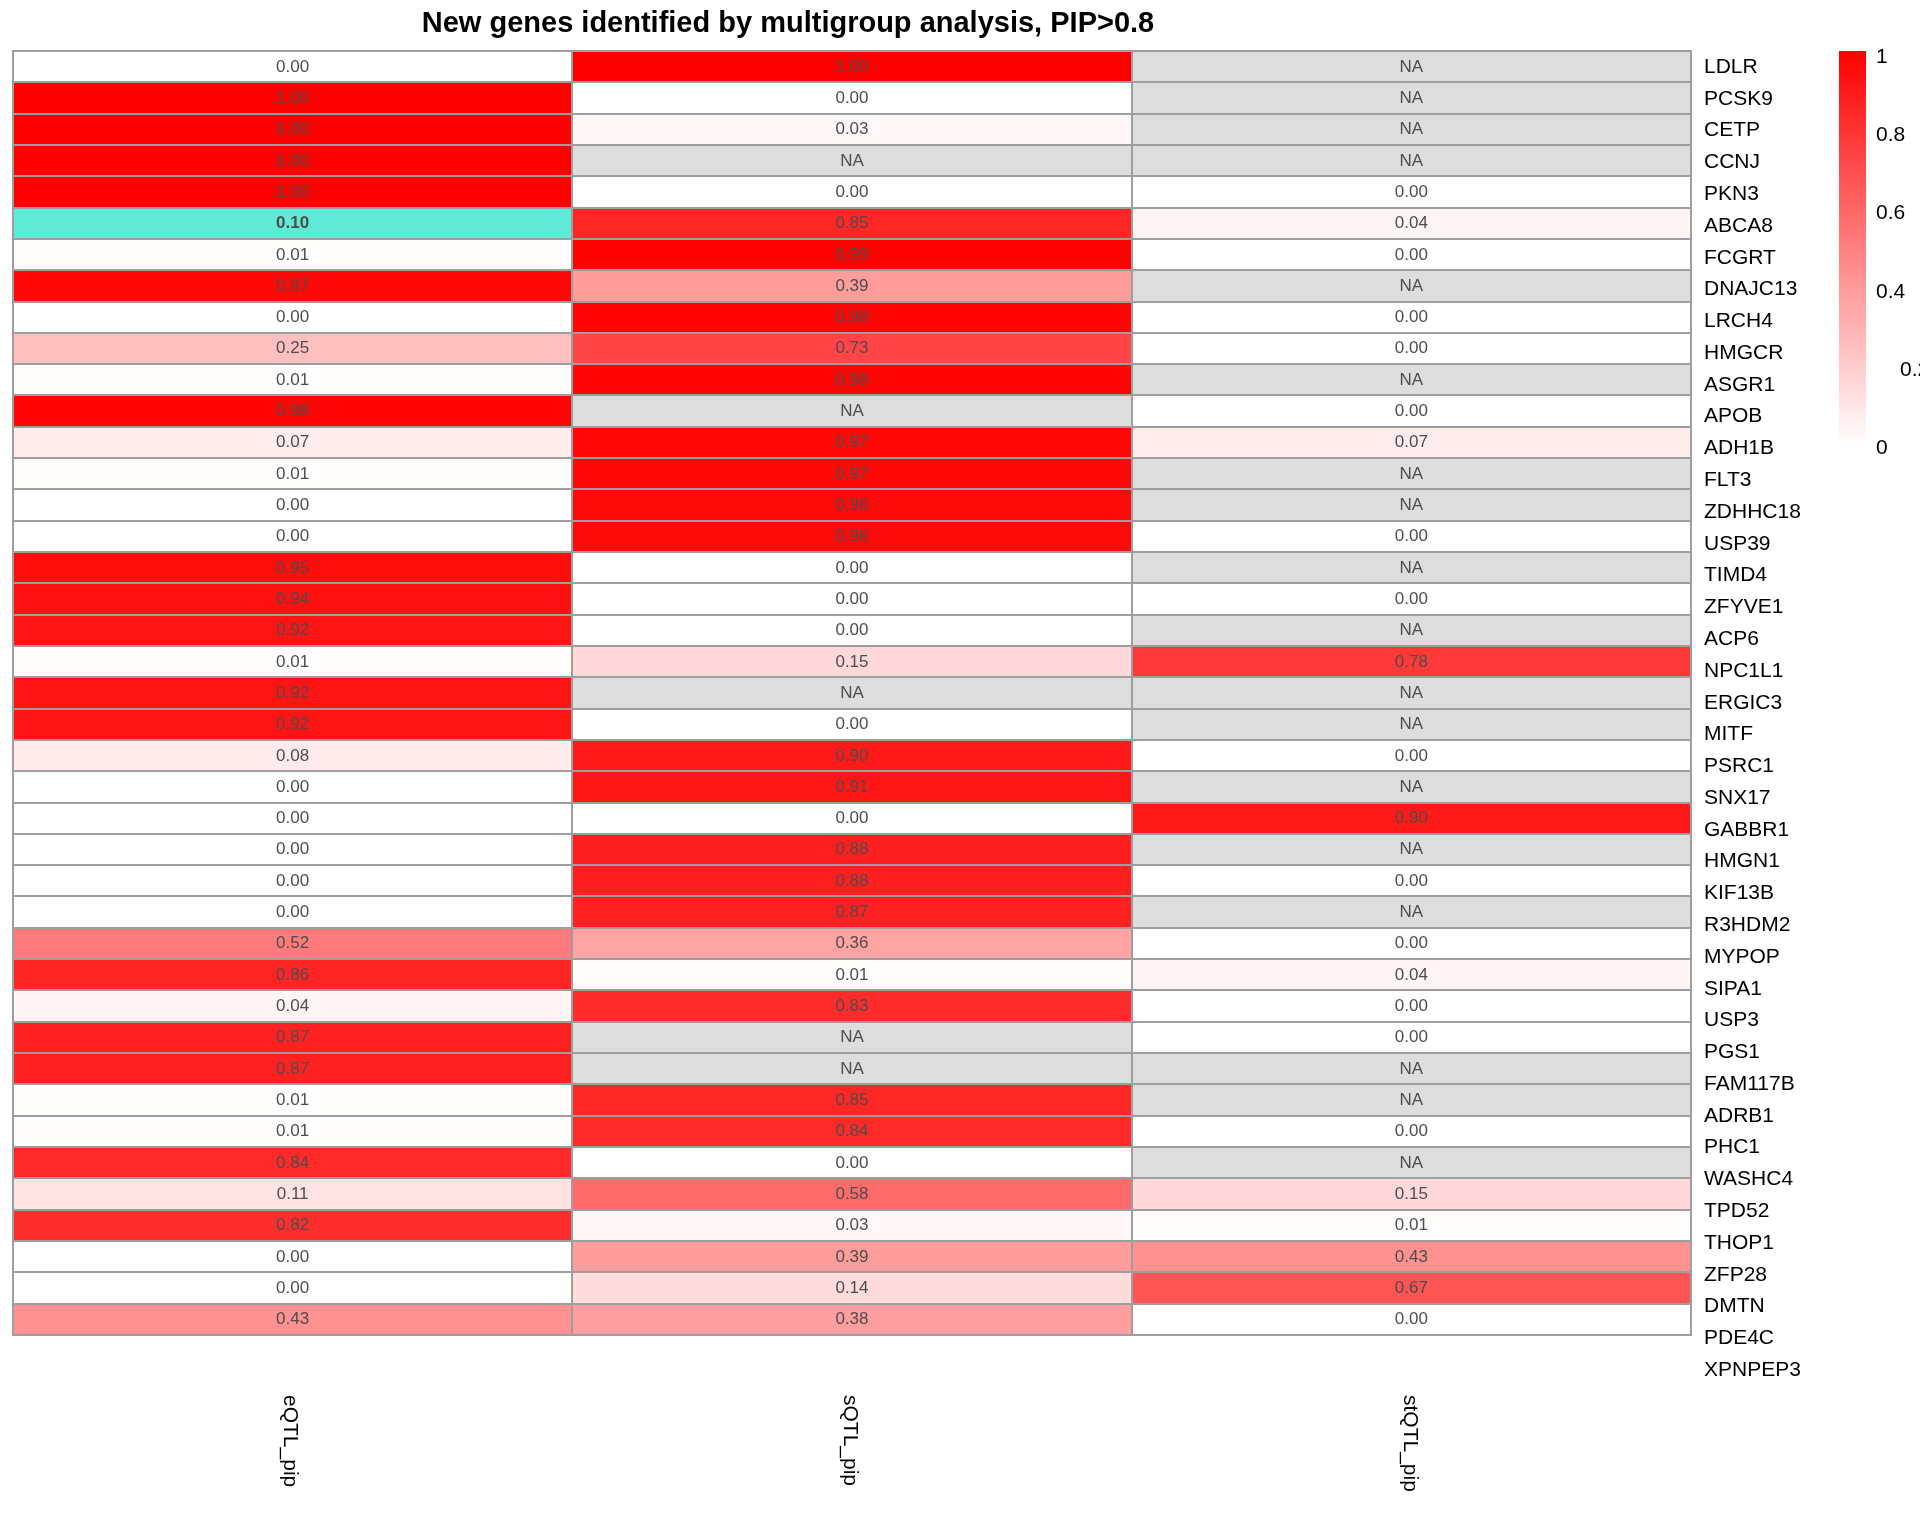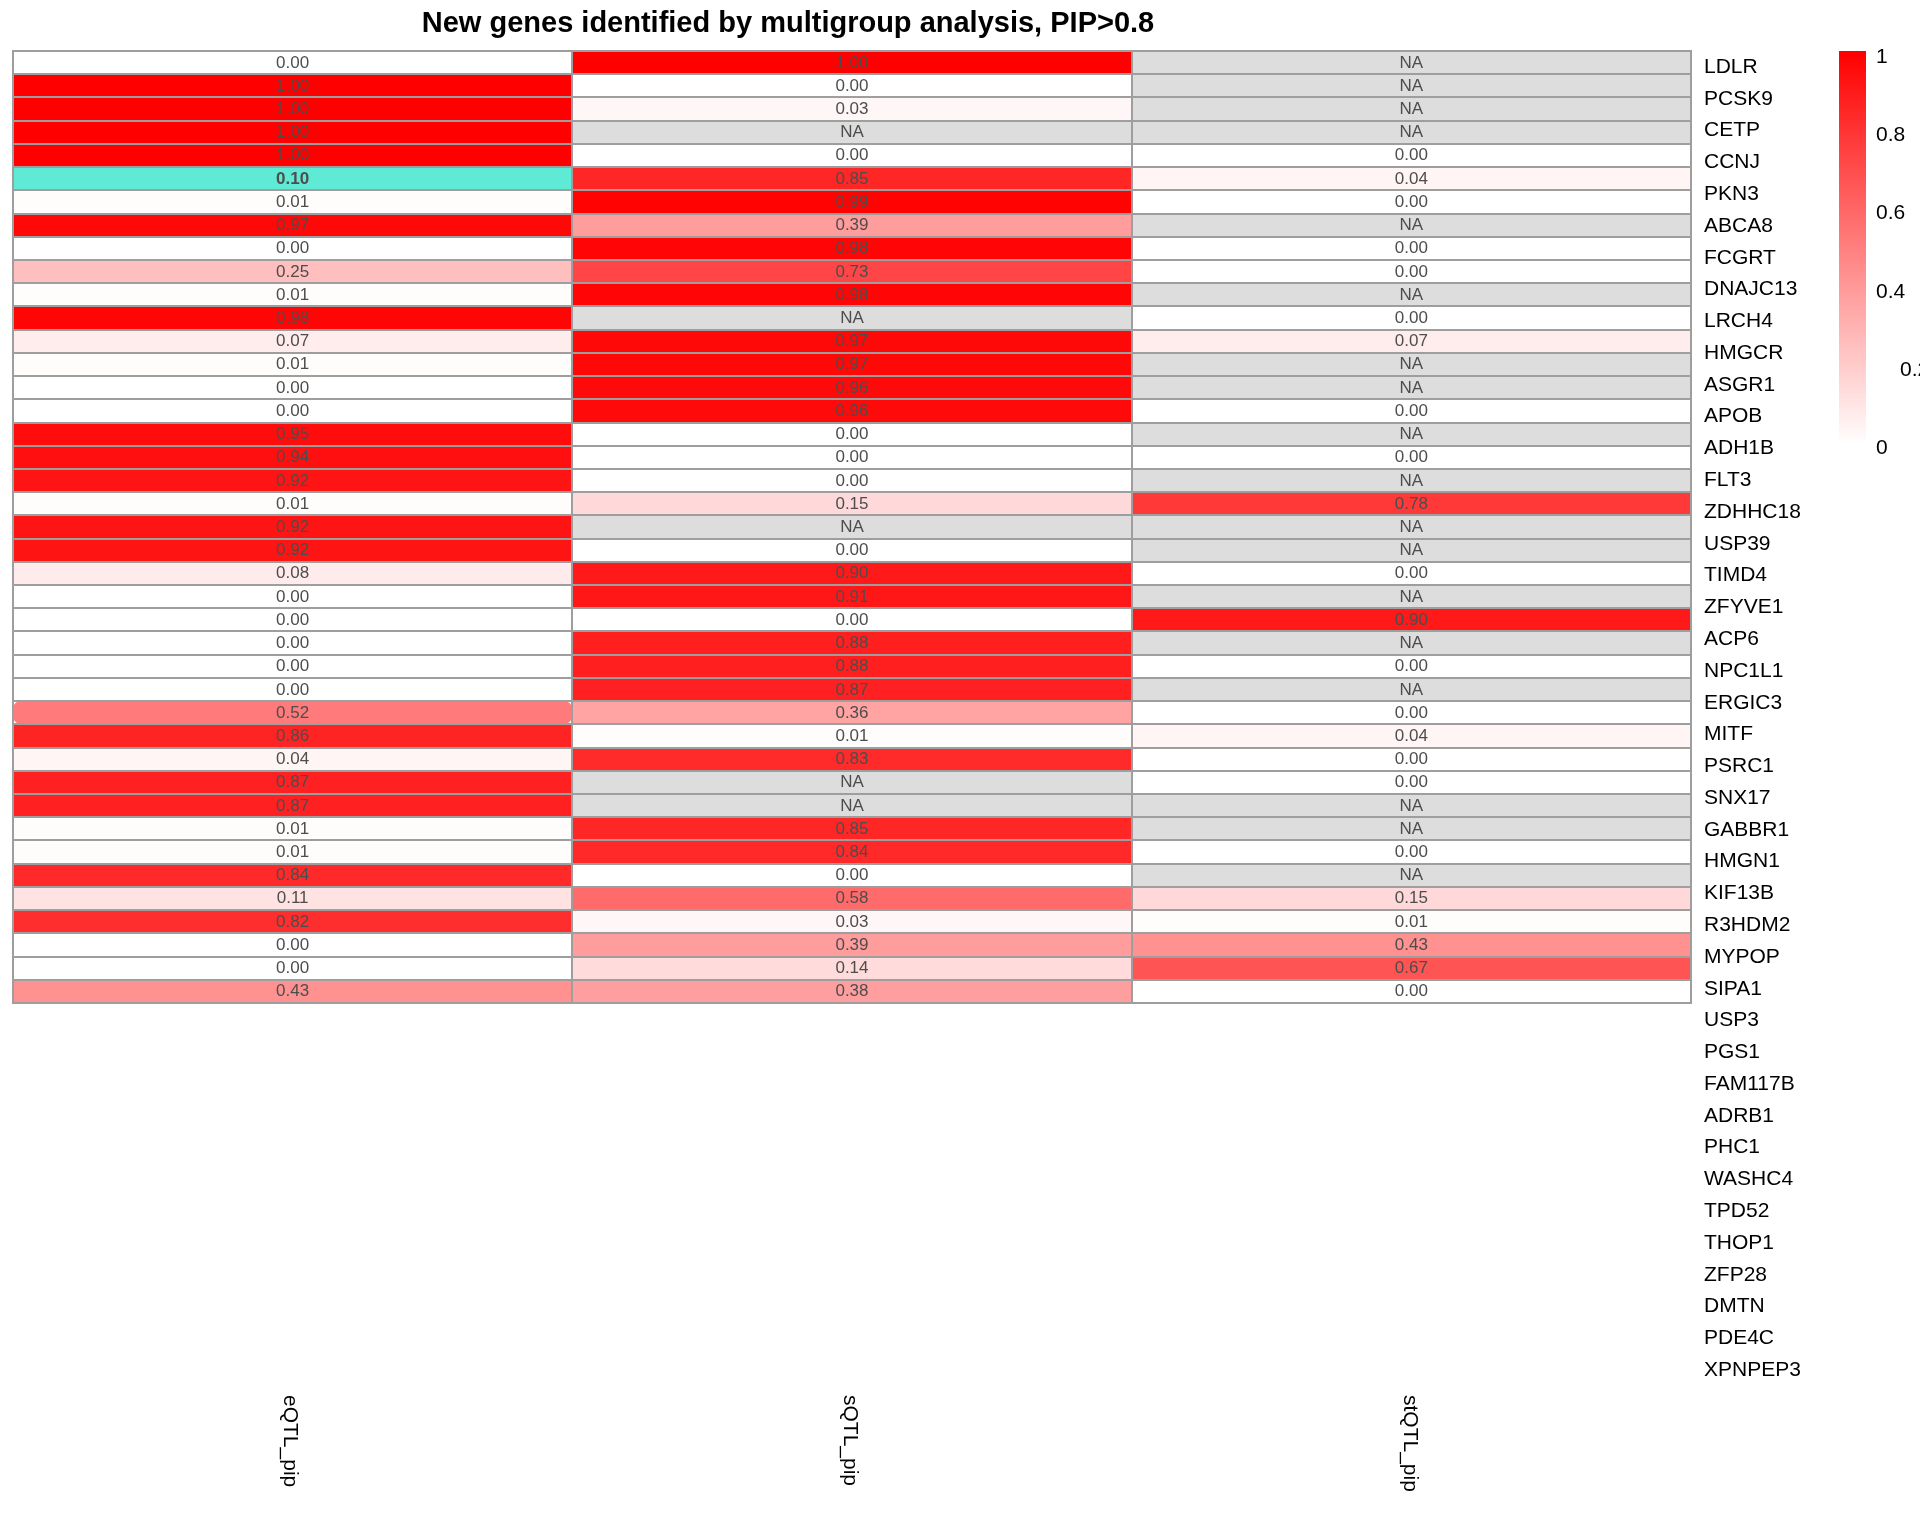--- a/index.html
+++ b/index.html
@@ -25,21 +25,21 @@
     font-size: 29px;
     font-weight: bold;
     color: #000000;
     white-space: nowrap;
   }
   table.heatmap {
     position: absolute;
     left: 12px;
     top: 50px;
     width: 1680px;
-    height: 954px;
+    height: 1286px;
     border-collapse: collapse;
     table-layout: fixed;
     padding-left: 21px;
   }
   table.heatmap td {
     border: 2px solid var(--border-color, #9E9E9E);
     padding: 0;
     text-align: center;
     vertical-align: middle;
     font-size: 17px;
@@ -232,21 +232,21 @@
           <td style="background-color: rgb(255, 255, 255);">0.00</td>
           <td style="background-color: rgb(255, 31, 31);">0.88</td>
           <td style="background-color: rgb(255, 255, 255);">0.00</td>
         </tr>
         <tr>
           <td style="background-color: rgb(255, 255, 255);">0.00</td>
           <td style="background-color: rgb(255, 33, 33);">0.87</td>
           <td style="background-color: rgb(221, 221, 221);">NA</td>
         </tr>
         <tr>
-          <td style="background-color: rgb(255, 122, 122); border-radius: 8px;">0.52</td>
+          <td style="background-color: rgb(255, 122, 122);">0.52</td>
           <td style="background-color: rgb(255, 163, 163);">0.36</td>
           <td style="background-color: rgb(255, 255, 255);">0.00</td>
         </tr>
         <tr>
           <td style="background-color: rgb(255, 36, 36);">0.86</td>
           <td style="background-color: rgb(255, 252, 252);">0.01</td>
           <td style="background-color: rgb(255, 245, 245);">0.04</td>
         </tr>
         <tr>
           <td style="background-color: rgb(255, 245, 245);">0.04</td>

